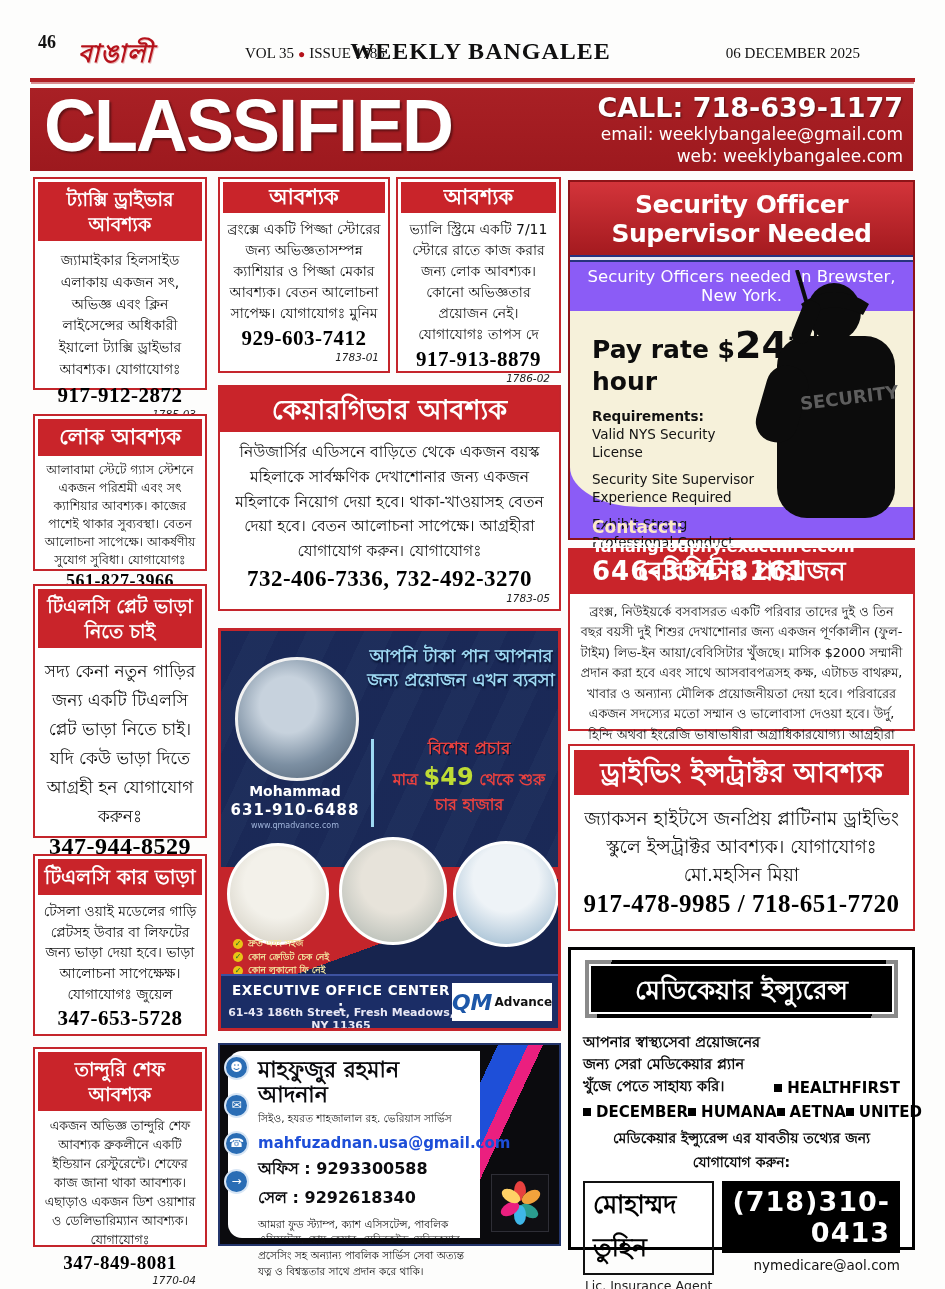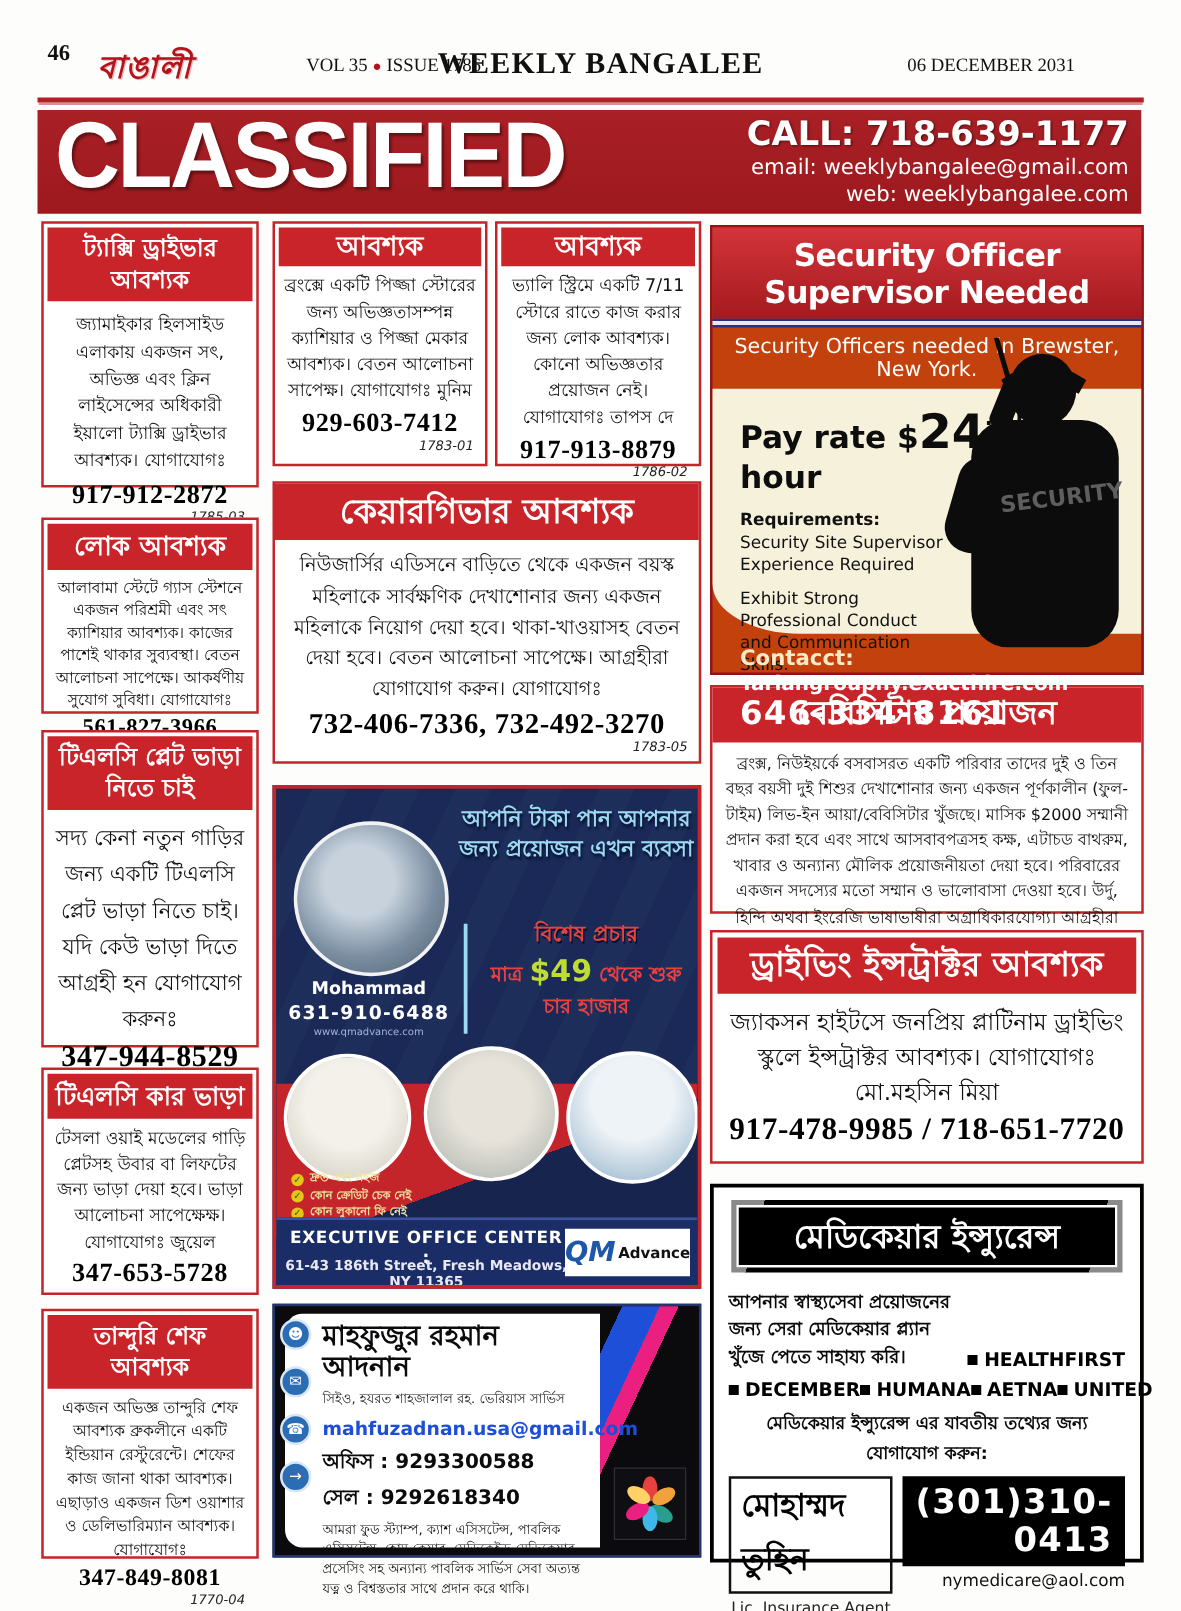--- a/index.html
+++ b/index.html
@@ -23,21 +23,21 @@
   .banner-email,.banner-web{font-size:17px;line-height:1.3;}
 
   
   .ad{position:absolute;background:#fff;border:2px solid #c4252b;box-sizing:border-box;}
   .ad-h{background:#c9242a;color:#fff;text-align:center;font-weight:bold;font-size:19px;line-height:1.3;padding:5px 4px;margin:3px;}
   .ad-b{padding:6px 6px 2px;text-align:center;font-size:14px;line-height:1.55;color:#101010;}
   .phone{font-family:"Liberation Serif",serif;font-weight:bold;font-size:21px;color:#000;text-align:center;letter-spacing:.5px;}
   .ref{font-size:10.5px;font-style:italic;color:#222;text-align:right;padding:0 9px 2px 0;}
 
   
-  .sec{background:#c2410c;border:2px solid #8e1418;}
+  .sec{background:#8b5cf6;border:2px solid #8e1418;}
   .sec-title{background:linear-gradient(#d3343a,#a41a1f);color:#fff;font-weight:800;text-align:center;font-size:25px;padding:8px 2px 7px;letter-spacing:-.5px;}
   .sec-stripe{height:7px;background:linear-gradient(#27337f 30%,#e8e8f2 30% 70%,#27337f 70%);}
   .sec-sub{color:#fff;text-align:center;font-size:16.5px;padding:5px 2px 6px;}
   .sec-main{position:relative;background:#f6f1da;margin:0;height:196px;border-bottom-left-radius:70px 40px;}
   .sec-pay{padding:12px 0 2px 22px;font-size:25px;font-weight:800;color:#0d0d0d;}
   .sec-pay .big{font-size:38px;}
   .sec-pay .sup{font-size:17px;vertical-align:18px;}
   .sec-req-label{padding:10px 0 0 22px;font-weight:bold;font-size:13.5px;color:#111;}
   .sec-req{padding:2px 150px 0 22px;font-size:13.5px;color:#111;line-height:1.3;}
   .sec-req + .sec-req{margin-top:8px;}
@@ -116,21 +116,21 @@
 
 <div class="page">
 
   <div class="masthead">
     <span class="pageno">46</span>
     <span class="logo">বাঙালী</span>
     <span class="volissue">
       <span>VOL 35</span><span class="dot">●</span><span>ISSUE 1786</span>
     </span>
     <span class="papertitle">WEEKLY BANGALEE</span>
-    <span class="maindate">06 DECEMBER 2031</span>
+    <span class="maindate">06 DECEMBER 2025</span>
   </div>
   <div class="rule"></div>
 
   <div class="banner">
     <span class="banner-title">CLASSIFIED</span>
     <div class="banner-right">
       <div class="banner-call">CALL: 718-639-1177</div>
       <div class="banner-email">email: weeklybangalee@gmail.com</div>
       <div class="banner-web">web: weeklybangalee.com</div>
     </div>
@@ -269,20 +269,21 @@
     </div>
   </div>
 
   <div class="ad sec" style="left:568px;top:180px;width:347px;height:360px;">
     <div class="sec-title">Security Officer Supervisor Needed</div>
     <div class="sec-stripe"></div>
     <div class="sec-sub">Security Officers needed in Brewster, New York.</div>
     <div class="sec-main">
       <div class="sec-pay"><span>Pay rate $</span><span class="big">24</span><span class="sup">.50</span><span> per hour</span></div>
       <div class="sec-req-label">Requirements:</div>
+      <div class="sec-req">Valid NYS Security License</div>
       <div class="sec-req">Security Site Supervisor Experience Required</div>
       <div class="sec-req">Exhibit Strong Professional Conduct and Communication Skills.</div>
     </div>
     <div class="sec-guard">
       <svg width="170" height="248" viewBox="0 0 170 248">
         <line x1="58" y1="0" x2="68" y2="34" stroke="#0c0c0c" stroke-width="4"></line>
         <ellipse cx="95" cy="42" rx="27" ry="29" fill="#0c0c0c"></ellipse>
         <path d="M62 34 Q95 10 130 34 L124 45 Q95 30 68 45 Z" fill="#0c0c0c"></path>
         <rect x="38" y="66" width="118" height="182" rx="30" fill="#0c0c0c"></rect>
         <rect x="58" y="30" width="18" height="44" rx="7" fill="#0c0c0c" transform="rotate(22 67 52)"></rect>
@@ -338,19 +339,19 @@
           <span>UNITED</span>
         </div>
     </div>
     <div class="med-contact">মেডিকেয়ার ইন্স্যুরেন্স এর যাবতীয় তথ্যের জন্য যোগাযোগ করুন:</div>
     <div class="med-bottom">
       <div>
         <div class="med-agent">মোহাম্মদ তুহিন</div>
         <div class="med-agent-title">Lic. Insurance Agent</div>
       </div>
       <div style="flex:1;text-align:right;">
-        <div class="med-phone-box">(301)310-0413</div>
+        <div class="med-phone-box">(718)310-0413</div>
         <div class="med-email">nymedicare@aol.com</div>
       </div>
     </div>
   </div>
 
 </div>
 
 </body></html>

